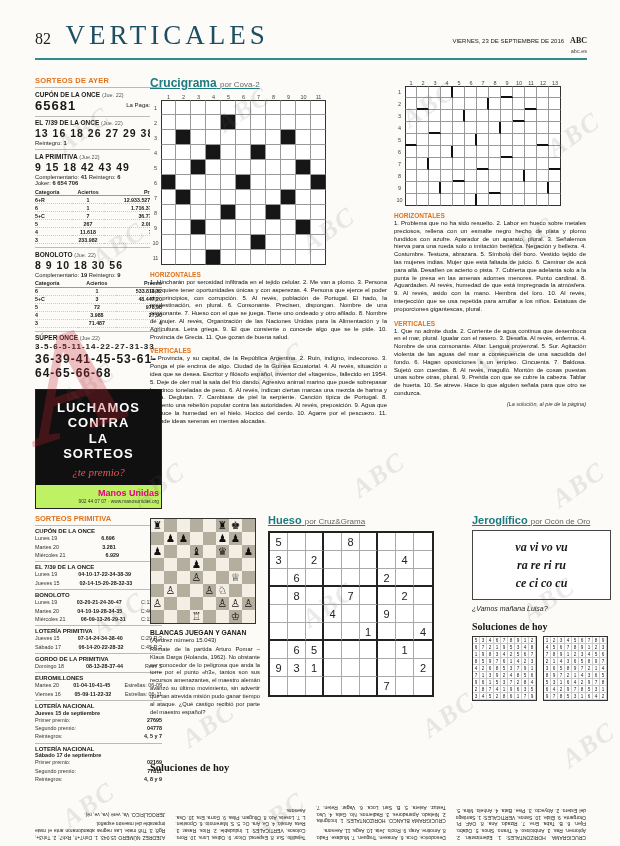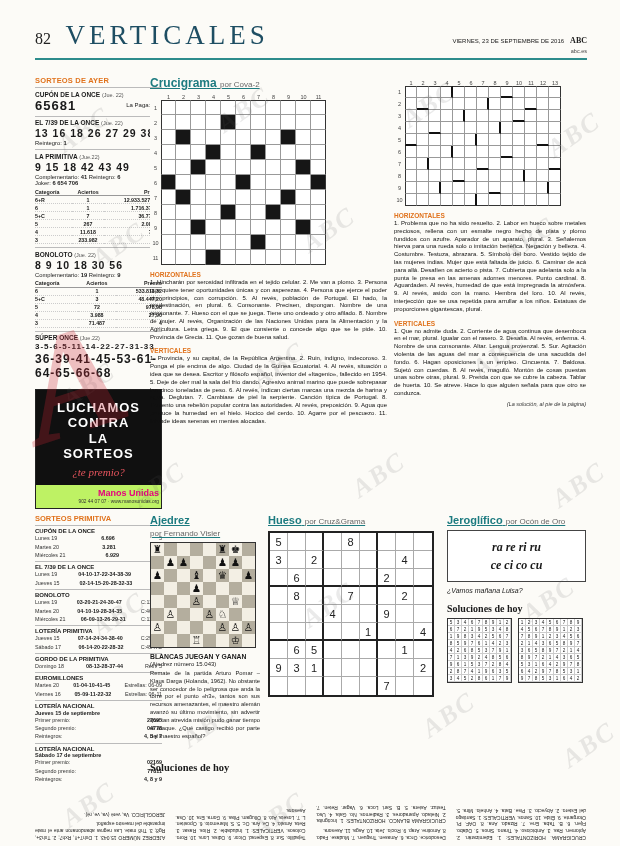--- a/index.html
+++ b/index.html
@@ -77,21 +77,21 @@
   .ch-cap1{font-weight:bold;font-size:6.8px;margin-top:5px;}
   .ch-cap2{font-size:6px;margin-top:1px;}
   .ch-text{font-size:5.8px;line-height:1.35;text-align:justify;margin-top:3px;}
 
   
   .sudoku-sec{position:absolute;left:268px;top:514px;width:172px;z-index:2;}
   .sudoku{display:grid;grid-template-columns:repeat(9,18px);margin-top:5px;border:2px solid #222;width:max-content;background:#fff;}
   .sd-cell{width:18px;height:18px;font-size:11px;line-height:18px;text-align:center;color:#222;}
 
   
-  .jero-sec{position:absolute;left:447px;top:514px;width:139px;z-index:2;}
+  .jero-sec{position:absolute;left:472px;top:514px;width:139px;z-index:2;}
   .jero-box{border:1px solid #444;margin-top:4px;padding:7px 6px;text-align:center;background:#fff;}
   .jero-line{font-family:"Liberation Serif",serif;font-style:italic;font-weight:bold;font-size:12px;line-height:1.5;}
   .jero-q{font-size:7px;font-style:italic;margin-top:5px;}
   .sol-title{font-family:"Liberation Serif",serif;font-weight:bold;font-size:10px;margin-top:9px;}
   .sol-grids{display:flex;gap:6px;margin-top:4px;}
   .sol-grid{display:grid;grid-template-columns:repeat(9,7px);border:1px solid #333;background:#fff;height:max-content;}
   .sol-cell{width:7px;height:7px;font-size:4.6px;line-height:7px;text-align:center;color:#222;border-right:0.5px solid #ccc;border-bottom:0.5px solid #ccc;}
 
   
   .sol-head-main{position:absolute;left:150px;top:762px;font-family:"Liberation Serif",serif;font-weight:bold;font-size:10.5px;z-index:2;}
@@ -695,21 +695,20 @@
         <div class="cw-cell" style="width: 12px; height: 12px; border-right: 1.5px solid rgb(51, 51, 51); border-bottom: 1.5px solid rgb(51, 51, 51);"></div>
       </div>
     <div class="clue-head">HORIZONTALES</div>
     <div class="clues">1. Problema que no ha sido resuelto. 2. Labor en hueco sobre metales preciosos, rellena con un esmalte negro hecho de plata y plomo fundidos con azufre. Aparador de un aparato, plural. 3. Señalemos hierva para una rueda solo o imitación benéfica. Negación y belleza. 4. Costumbre. Testuza, abrazara. 5. Símbolo del boro. Vestido tejido de las mujeres indias. Mujer que está faltada de juicio. 6. Caminar de acá para allá. Desafíen os acierto o pista. 7. Cubierta que adelanta solo a la punta le presa en las amenas adornes menores. Punto cardinal. 8. Aguardaden. Al revés, humedad de que está impregnada la atmósfera. 9. Al revés, asido con la mano. Hembra del loro. 10. Al revés, interjección que se usa repetida para arrullar a los niños. Estatuas de proporciones gigantescas, plural.</div>
     <div class="clue-head">VERTICALES</div>
     <div class="clues">1. Que no admite duda. 2. Corriente de agua continua que desemboca en el mar, plural. Igualar con el rasero. 3. Desafía. Al revés, enferma. 4. Nombre de una consonante. Altar. Lengua provenzal. 5. Sur. Agitación violenta de las aguas del mar a consecuencia de una sacudida del fondo. 6. Hagan oposiciones a un empleo. Cincuenta. 7. Baldosa. Sujetó con cuerdas. 8. Al revés, magulló. Montón de cosas puestas unas sobre otras, plural. 9. Prenda con que se cubre la cabeza. Tablar de huerta. 10. Se atreve. Hace lo que alguien señala para que otro se conduzca.</div>
     <div class="note">(La solución, al pie de la página)</div>
   </section>
 
   <section class="ajedrez">
-    <div class="sec-head" style="font-size:11px;"><span>Ajedrez</span><br><span class="byline">por Fernando Visier</span></div>
     <div class="chess" id="chess-board">
         <div class="ch-cell lt">♜</div>
         <div class="ch-cell dk"></div>
         <div class="ch-cell lt"></div>
         <div class="ch-cell dk"></div>
         <div class="ch-cell lt"></div>
         <div class="ch-cell dk">♜</div>
         <div class="ch-cell lt">♚</div>
         <div class="ch-cell dk"></div>
         <div class="ch-cell dk"></div>
@@ -857,20 +856,21 @@
         <div class="sd-cell" style="border-right: 2px solid rgb(34, 34, 34); border-bottom: none;"></div>
         <div class="sd-cell" style="border-right: 1px solid rgb(170, 170, 170); border-bottom: none;">7</div>
         <div class="sd-cell" style="border-right: 1px solid rgb(170, 170, 170); border-bottom: none;"></div>
         <div class="sd-cell" style="border-right: none; border-bottom: none;"></div>
       </div>
   </section>
 
   <section class="jero-sec">
     <div class="sec-head" style="font-size:11px;"><span>Jeroglífico</span> <span class="byline">por Ocón de Oro</span></div>
     <div class="jero-box">
+      <div class="jero-line">va vi vo vu</div>
       <div class="jero-line">ra re ri ru</div>
       <div class="jero-line">ce ci co cu</div>
     </div>
     <div class="jero-q">¿Vamos mañana Luisa?</div>
     <div class="sol-title">Soluciones de hoy</div>
     <div class="sol-grids" id="sol-grids">
         <div class="sol-grid">
           <div class="sol-cell">5</div>
           <div class="sol-cell">3</div>
           <div class="sol-cell">4</div>

